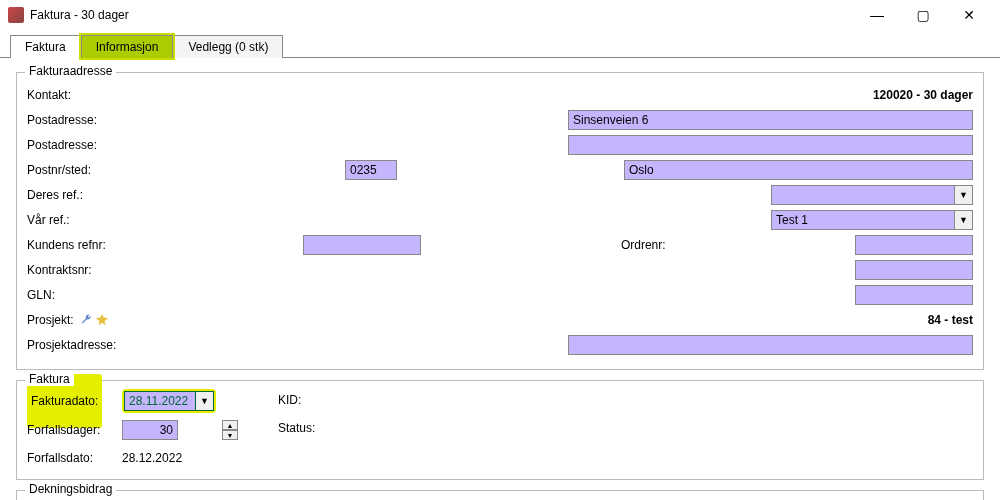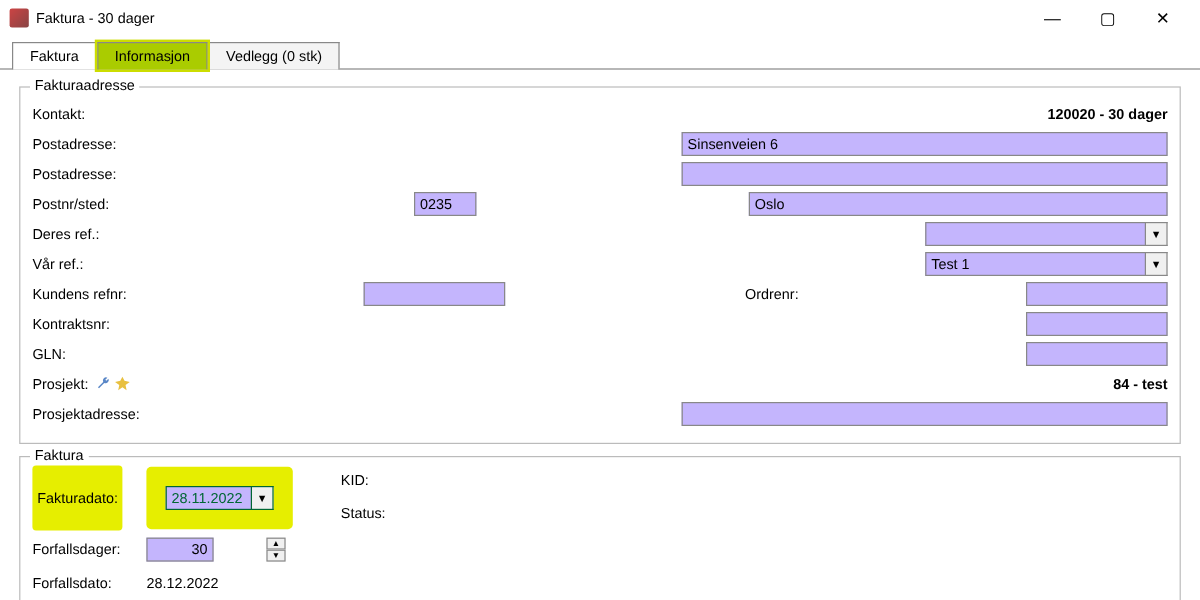--- a/index.html
+++ b/index.html
@@ -162,21 +162,21 @@
   }
   .flbl { width: 95px; font-size: 12px; }
   .flbl2 { width: 70px; font-size: 12px; }
   .hl {
     background: #e6ee00;
     padding: 20px 4px;
     border-radius: 3px;
   }
   .hl-date {
     background: #e6ee00;
-    padding: 16px;
+    padding: 2px;
     border-radius: 4px;
     display: inline-flex;
   }
   .hl-date .inp { border-color: #063; color: #063; }
   .hl-date .combo-btn { border-color: #063; }
   .spin {
     display: flex;
     flex-direction: column;
   }
   .spin-wrap {

